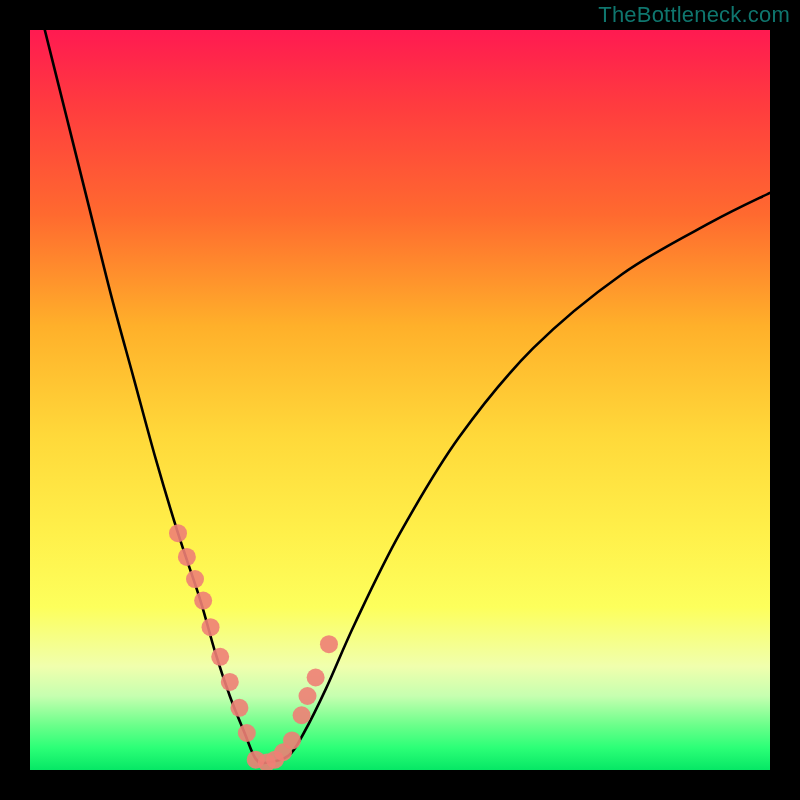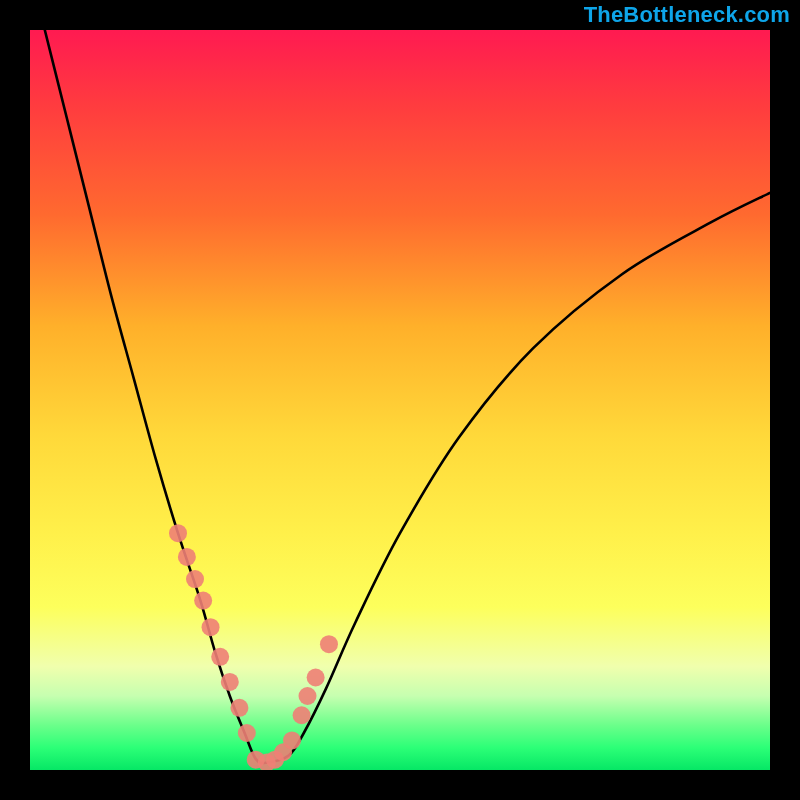--- a/index.html
+++ b/index.html
@@ -35,23 +35,23 @@
       #c6ffb0 90%,
       #6aff8a 94%,
       #2cff77 97%,
       #06e765 100%
     );
   }
   .watermark {
     position: absolute;
     top: 2px;
     right: 10px;
-    color: #0ea5e9;
+    color: #0f766e;
     font-size: 22px;
-    font-weight: 700;
+    font-weight: 400;
     letter-spacing: 0.2px;
   }
   svg.curve {
     position: absolute;
     left: 0;
     top: 0;
     width: 740px;
     height: 740px;
   }
 </style>

